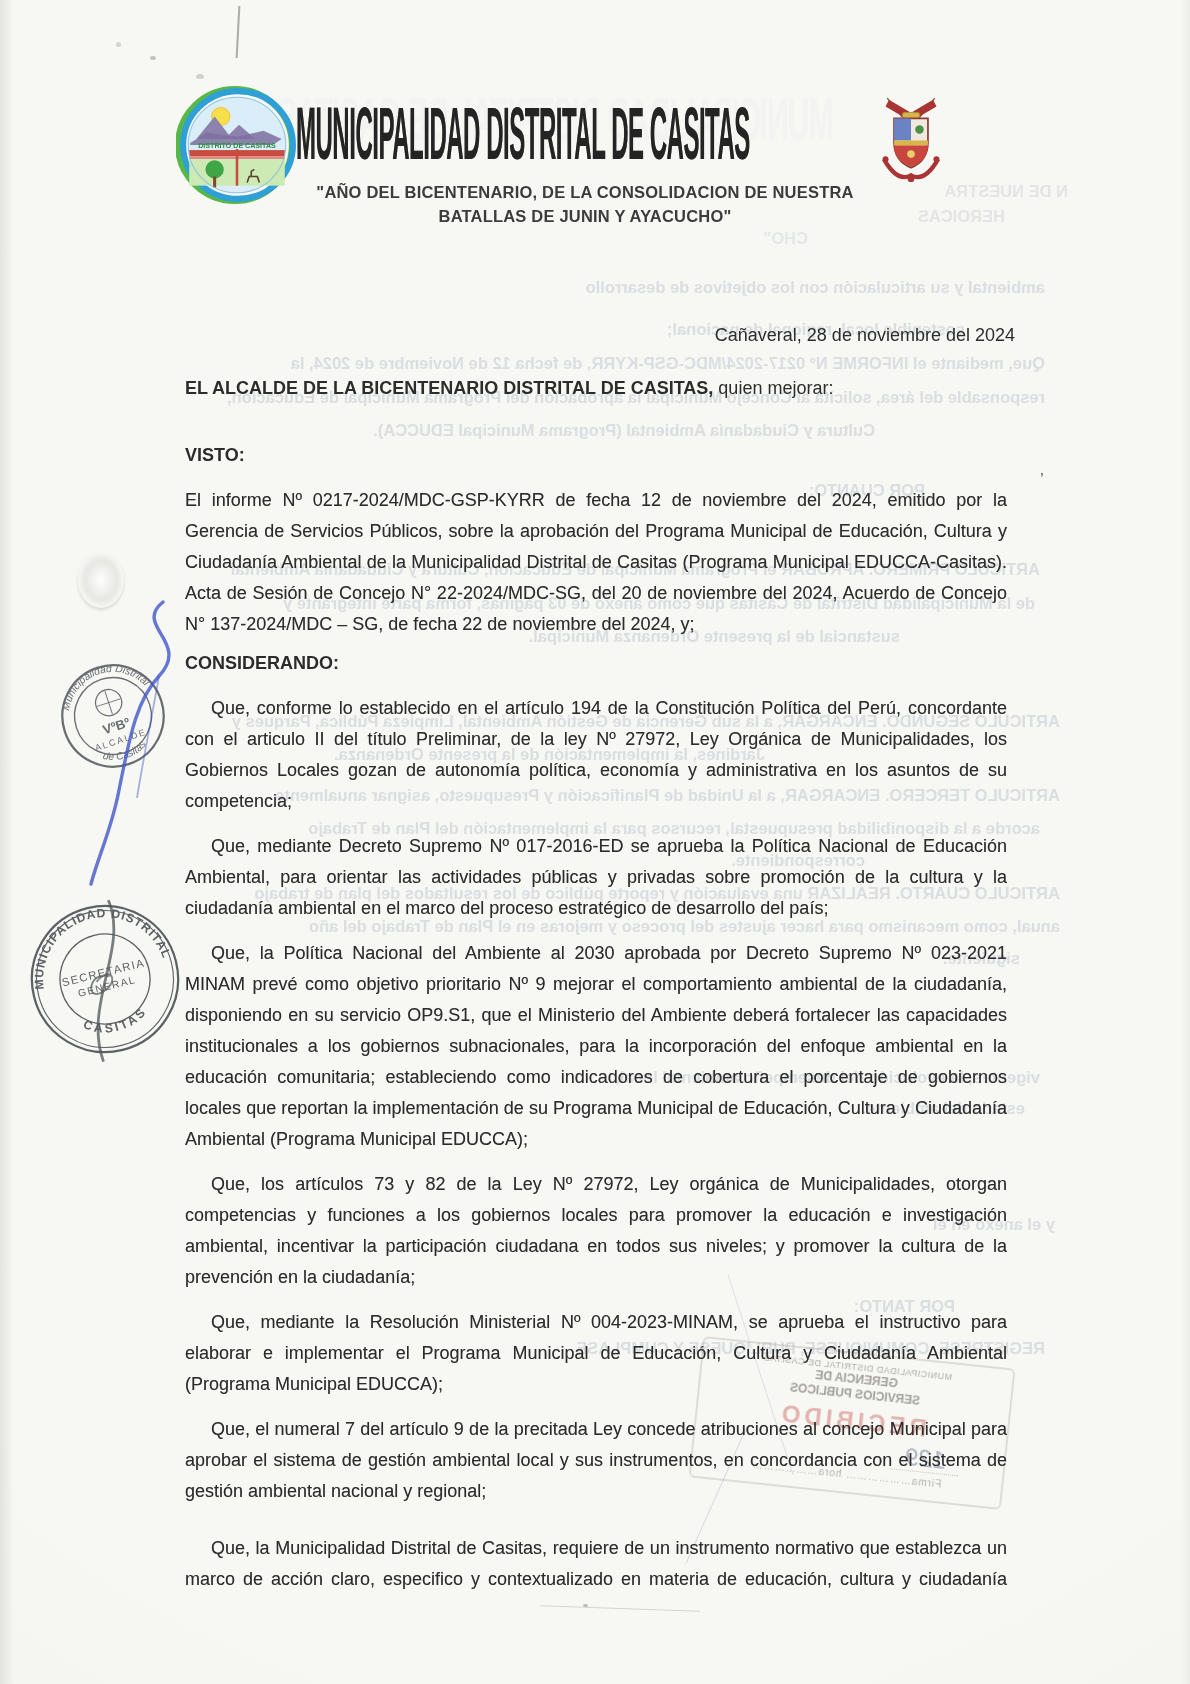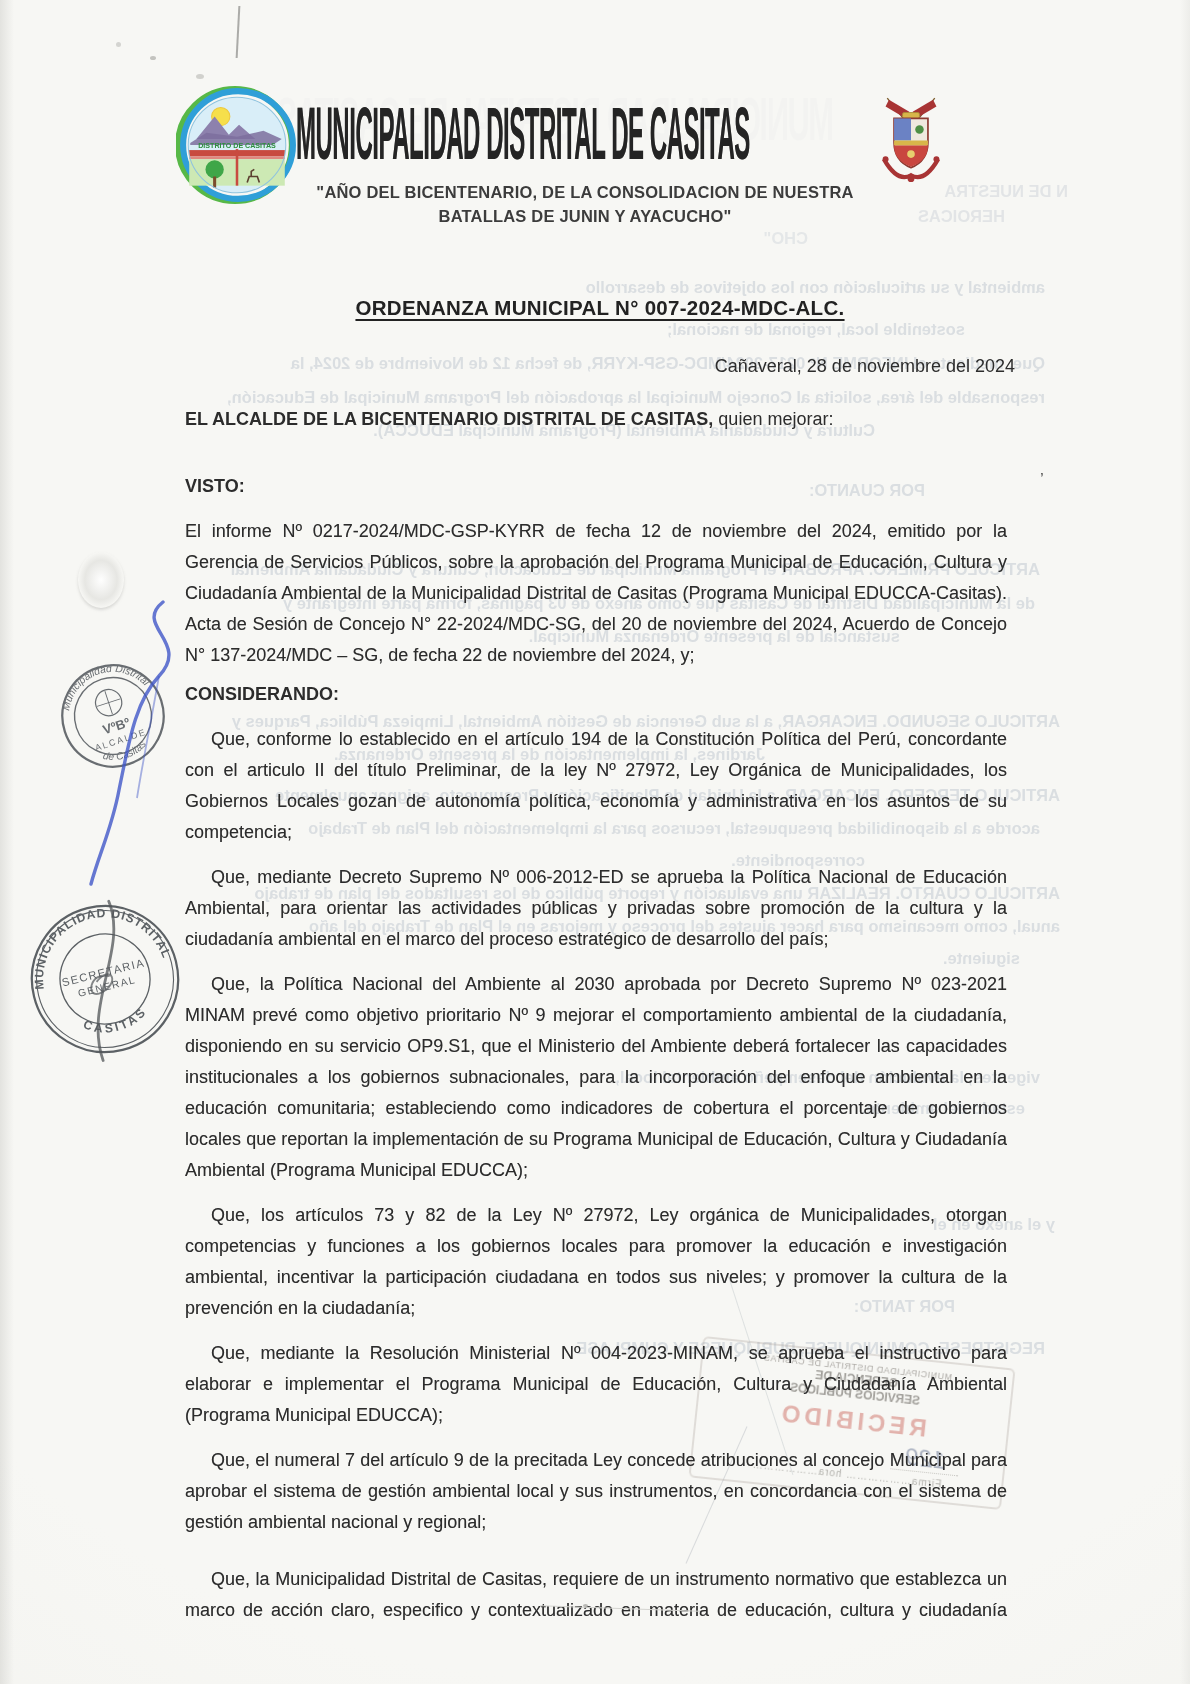--- a/index.html
+++ b/index.html
@@ -191,30 +191,29 @@
       <circle cx="46" cy="101" r="4" fill="#a83434"></circle>
     </svg>
   </div>
 
   <div class="motto">
     <div>"AÑO DEL BICENTENARIO, DE LA CONSOLIDACION DE NUESTRA</div>
     <div>BATALLAS DE JUNIN Y AYACUCHO"</div>
   </div>
 
   <div class="col">
-    <div class="doc-title">ORDENANZA MUNICIPAL N° 007-2024-MDC-ALC.</div>
     <div class="dateline">Cañaveral, 28 de noviembre del 2024</div>
     <div class="salutation">
       <span class="b">EL ALCALDE DE LA BICENTENARIO DISTRITAL DE CASITAS,</span><span> quien mejorar:</span>
     </div>
     <div class="label">VISTO:</div>
     <p class="body-p no-indent">El informe Nº 0217-2024/MDC-GSP-KYRR de fecha 12 de noviembre del 2024, emitido por la Gerencia de Servicios Públicos, sobre la aprobación del Programa Municipal de Educación, Cultura y Ciudadanía Ambiental de la Municipalidad Distrital de Casitas (Programa Municipal EDUCCA-Casitas). Acta de Sesión de Concejo N° 22-2024/MDC-SG, del 20 de noviembre del 2024, Acuerdo de Concejo N° 137-2024/MDC – SG, de fecha 22 de noviembre del 2024, y;</p>
     <div class="label cons">CONSIDERANDO:</div>
     <p class="body-p">Que, conforme lo establecido en el artículo 194 de la Constitución Política del Perú, concordante con el articulo II del título Preliminar, de la ley Nº 27972, Ley Orgánica de Municipalidades, los Gobiernos Locales gozan de autonomía política, economía y administrativa en los asuntos de su competencia;</p>
-    <p class="body-p">Que, mediante Decreto Supremo Nº 006-2012-ED se aprueba la Política Nacional de Educación Ambiental, para orientar las actividades públicas y privadas sobre promoción de la cultura y la ciudadanía ambiental en el marco del proceso estratégico de desarrollo del país;</p>
+    <p class="body-p">Que, mediante Decreto Supremo Nº 017-2016-ED se aprueba la Política Nacional de Educación Ambiental, para orientar las actividades públicas y privadas sobre promoción de la cultura y la ciudadanía ambiental en el marco del proceso estratégico de desarrollo del país;</p>
     <p class="body-p">Que, la Política Nacional del Ambiente al 2030 aprobada por Decreto Supremo Nº 023-2021 MINAM prevé como objetivo prioritario Nº 9 mejorar el comportamiento ambiental de la ciudadanía, disponiendo en su servicio OP9.S1, que el Ministerio del Ambiente deberá fortalecer las capacidades institucionales a los gobiernos subnacionales, para la incorporación del enfoque ambiental en la educación comunitaria; estableciendo como indicadores de cobertura el porcentaje de gobiernos locales que reportan la implementación de su Programa Municipal de Educación, Cultura y Ciudadanía Ambiental (Programa Municipal EDUCCA);</p>
     <p class="body-p">Que, los artículos 73 y 82 de la Ley Nº 27972, Ley orgánica de Municipalidades, otorgan competencias y funciones a los gobiernos locales para promover la educación e investigación ambiental, incentivar la participación ciudadana en todos sus niveles; y promover la cultura de la prevención en la ciudadanía;</p>
     <p class="body-p">Que, mediante la Resolución Ministerial Nº 004-2023-MINAM, se aprueba el instructivo para elaborar e implementar el Programa Municipal de Educación, Cultura y Ciudadanía Ambiental (Programa Municipal EDUCCA);</p>
     <p class="body-p">Que, el numeral 7 del artículo 9 de la precitada Ley concede atribuciones al concejo Municipal para aprobar el sistema de gestión ambiental local y sus instrumentos, en concordancia con el sistema de gestión ambiental nacional y regional;</p>
     <p class="body-p last-p">Que, la Municipalidad Distrital de Casitas, requiere de un instrumento normativo que establezca un marco de acción claro, especifico y contextualizado en materia de educación, cultura y ciudadanía</p>
   </div>
 
   <svg class="stampA" width="150" height="160" viewBox="0 0 160 170">
     <defs>
       <path id="arcTopA" d="M 33 85 A 47 47 0 0 1 127 85"></path>

